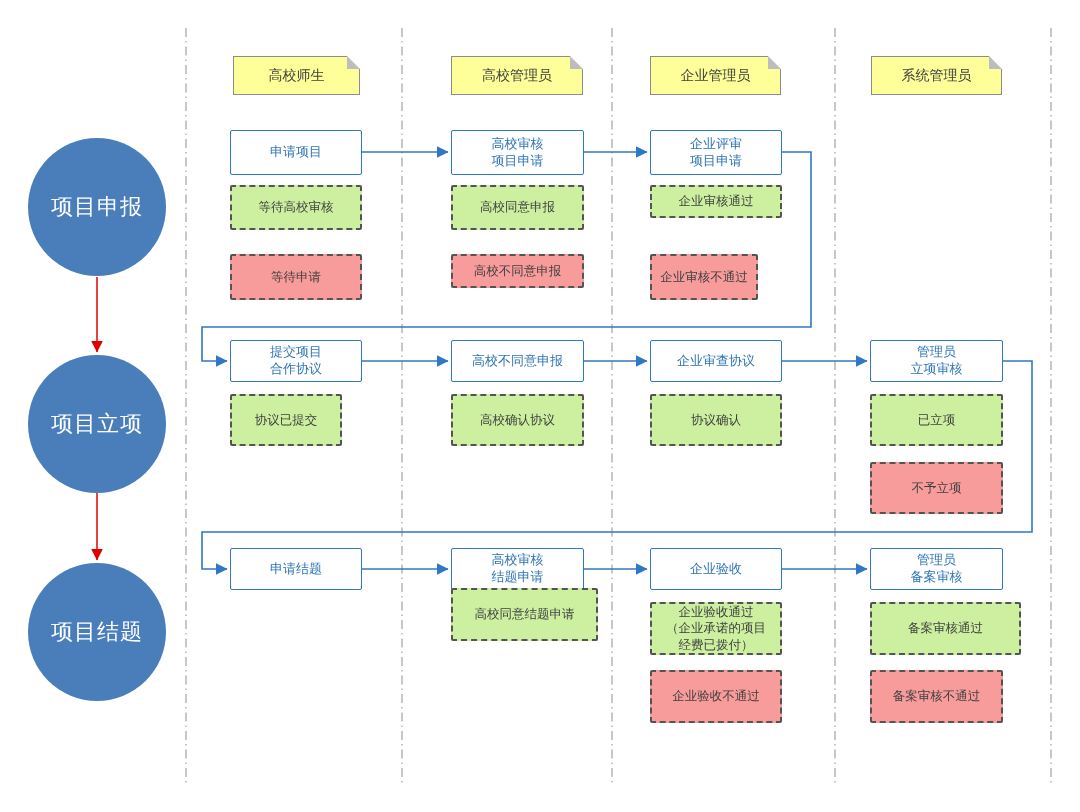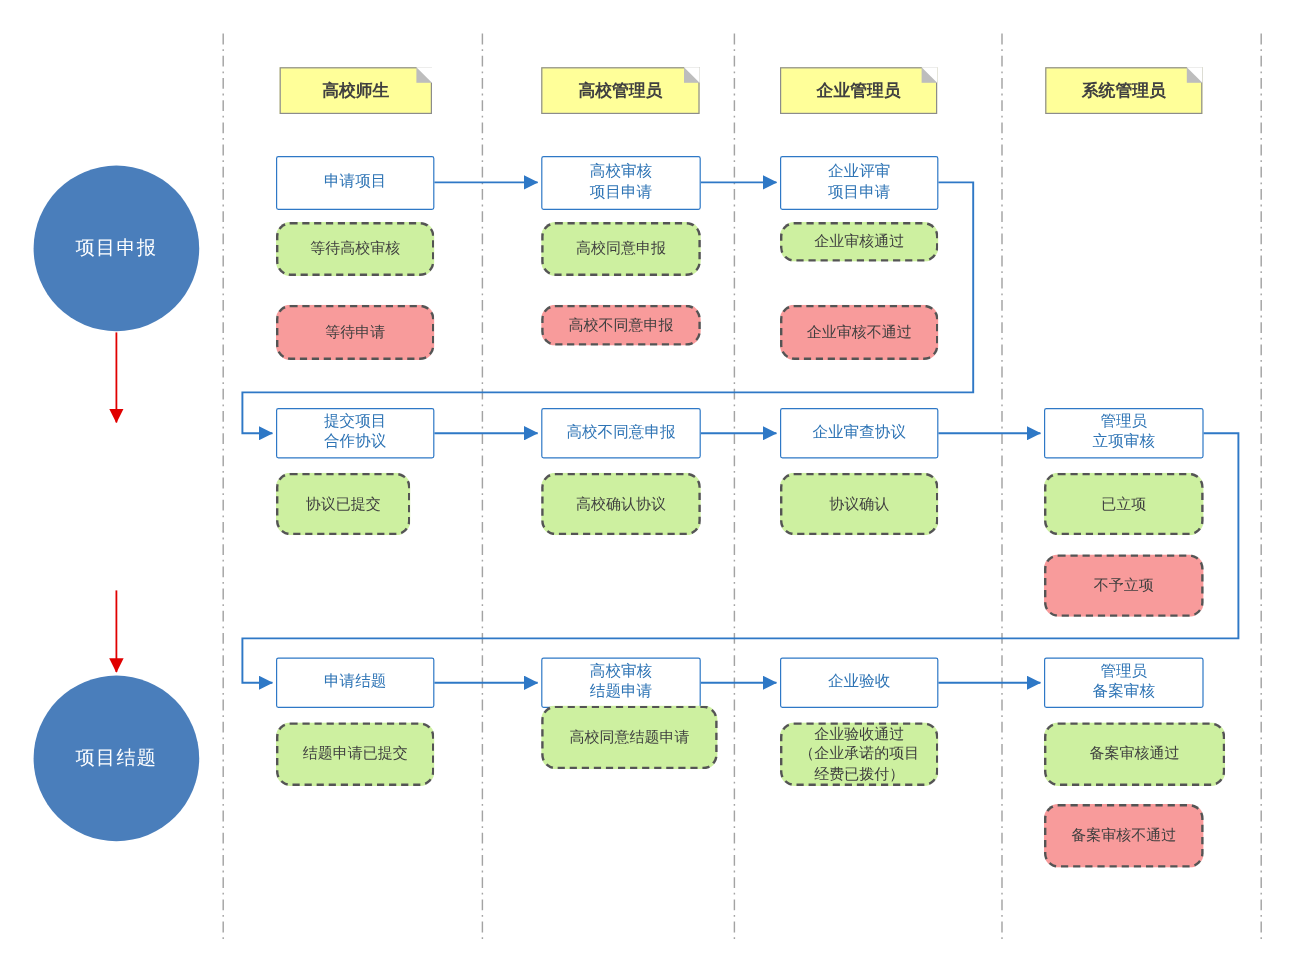--- a/index.html
+++ b/index.html
@@ -4,48 +4,48 @@
 <style>
   html,body{margin:0;padding:0;background:#ffffff;}
   body{font-family:"DejaVu Sans","Liberation Sans",sans-serif;}
   .stage{position:relative;width:1080px;height:812px;background:#fff;overflow:hidden;}
   .stage svg.wires{position:absolute;left:0;top:0;width:1080px;height:812px;}
 
   .phase{
     position:absolute;width:138px;height:138px;border-radius:50%;
     background:var(--phase-fill,#4a7ebb);color:var(--phase-text,#fff);
     display:flex;align-items:center;justify-content:center;
-    font-size:16px;letter-spacing:1px;
+    font-size:22px;letter-spacing:1px;
   }
   .note{
     position:absolute;background:var(--note-fill,#ffff99);
     border:1px solid var(--note-border,#8c8c8c);
     color:var(--note-text,#404040);
     display:flex;align-items:center;justify-content:center;
-    font-size:14px;box-sizing:border-box;font-weight:bold;
+    font-size:14px;box-sizing:border-box;
   }
   .note::after{
     content:"";position:absolute;top:-1px;right:-1px;width:0;height:0;
     border-style:solid;border-width:0 13px 13px 0;
     border-color:#ffffff #ffffff #bdbdbd #bdbdbd;
   }
   .proc{
     position:absolute;background:#ffffff;
     border:1.5px solid var(--process-border,#2e78c6);
     color:var(--process-text,#2e74b5);
     display:flex;align-items:center;justify-content:center;text-align:center;
     font-size:13px;line-height:1.3;white-space:pre-line;
     box-sizing:border-box;border-radius:2px;
   }
   .status{
     position:absolute;border:2px dashed var(--status-border,#545454);
     color:var(--status-text,#3f3f3f);
     display:flex;align-items:center;justify-content:center;text-align:center;
     font-size:12.5px;line-height:1.3;white-space:pre-line;
-    box-sizing:border-box;border-radius:12px;
+    box-sizing:border-box;border-radius:2px;
   }
   .status.ok{background:var(--success-fill,#cdf0a0);}
   .status.fail{background:var(--fail-fill,#f89b9b);}
 </style>
 </head>
 <body>
 
 <div class="stage">
 
   <svg class="wires" viewBox="0 0 1080 812">
@@ -77,40 +77,41 @@
     <path d="M782,361 H867" stroke="#2e78c6" stroke-width="1.6" fill="none" marker-end="url(#arrowBlue)"></path>
 
     <path d="M1003,361 H1032 V532 H202 V569 H227" stroke="#2e78c6" stroke-width="1.6" fill="none" marker-end="url(#arrowBlue)"></path>
 
     <path d="M362,569 H448" stroke="#2e78c6" stroke-width="1.6" fill="none" marker-end="url(#arrowBlue)"></path>
     <path d="M584,569 H647" stroke="#2e78c6" stroke-width="1.6" fill="none" marker-end="url(#arrowBlue)"></path>
     <path d="M782,569 H867" stroke="#2e78c6" stroke-width="1.6" fill="none" marker-end="url(#arrowBlue)"></path>
   </svg>
 
   <div class="phase" style="left:28px;top:138px">项目申报</div>
+  <div class="phase" style="left:28px;top:355px">项目立项</div>
   <div class="phase" style="left:28px;top:563px">项目结题</div>
 
   <div class="note" style="left:233px;top:56px;width:127px;height:39px">高校师生</div>
   <div class="note" style="left:451px;top:56px;width:132px;height:39px">高校管理员</div>
   <div class="note" style="left:650px;top:56px;width:131px;height:39px">企业管理员</div>
   <div class="note" style="left:871px;top:56px;width:131px;height:39px">系统管理员</div>
 
   <div class="proc" style="left:230px;top:130px;width:132px;height:45px">申请项目</div>
   <div class="proc" style="left:451px;top:130px;width:133px;height:45px">高校审核
 项目申请</div>
   <div class="proc" style="left:650px;top:130px;width:132px;height:45px">企业评审
 项目申请</div>
 
   <div class="status ok" style="left:230px;top:185px;width:132px;height:45px">等待高校审核</div>
   <div class="status ok" style="left:451px;top:185px;width:133px;height:45px">高校同意申报</div>
   <div class="status ok" style="left:650px;top:185px;width:132px;height:33px">企业审核通过</div>
 
   <div class="status fail" style="left:230px;top:254px;width:132px;height:46px">等待申请</div>
   <div class="status fail" style="left:451px;top:254px;width:133px;height:34px">高校不同意申报</div>
-  <div class="status fail" style="left:650px;top:254px;width:132px;height:46px">企业审核不通过</div>
+  <div class="status fail" style="left:650px;top:254px;width:108px;height:46px">企业审核不通过</div>
 
   <div class="proc" style="left:230px;top:340px;width:132px;height:42px">提交项目
 合作协议</div>
   <div class="proc" style="left:451px;top:340px;width:133px;height:42px">高校不同意申报</div>
   <div class="proc" style="left:650px;top:340px;width:132px;height:42px">企业审查协议</div>
   <div class="proc" style="left:870px;top:340px;width:133px;height:42px">管理员
 立项审核</div>
 
   <div class="status ok" style="left:230px;top:394px;width:112px;height:52px">协议已提交</div>
   <div class="status ok" style="left:451px;top:394px;width:133px;height:52px">高校确认协议</div>
@@ -119,22 +120,22 @@
 
   <div class="status fail" style="left:870px;top:462px;width:133px;height:52px">不予立项</div>
 
   <div class="proc" style="left:230px;top:548px;width:132px;height:42px">申请结题</div>
   <div class="proc" style="left:451px;top:548px;width:133px;height:42px">高校审核
 结题申请</div>
   <div class="proc" style="left:650px;top:548px;width:132px;height:42px">企业验收</div>
   <div class="proc" style="left:870px;top:548px;width:133px;height:42px">管理员
 备案审核</div>
 
-  <div class="status ok" style="left:230px;top:602px;width:132px;height:53px">结题申请已提交</div>
   <div class="status ok" style="left:451px;top:588px;width:147px;height:53px">高校同意结题申请</div>
   <div class="status ok" style="left:650px;top:602px;width:132px;height:53px">企业验收通过
 （企业承诺的项目
 经费已拨付）</div>
   <div class="status ok" style="left:870px;top:602px;width:151px;height:53px">备案审核通过</div>
 
+  <div class="status fail" style="left:650px;top:670px;width:132px;height:53px">企业验收不通过</div>
   <div class="status fail" style="left:870px;top:670px;width:133px;height:53px">备案审核不通过</div>
 
 </div>
 
 </body></html>

